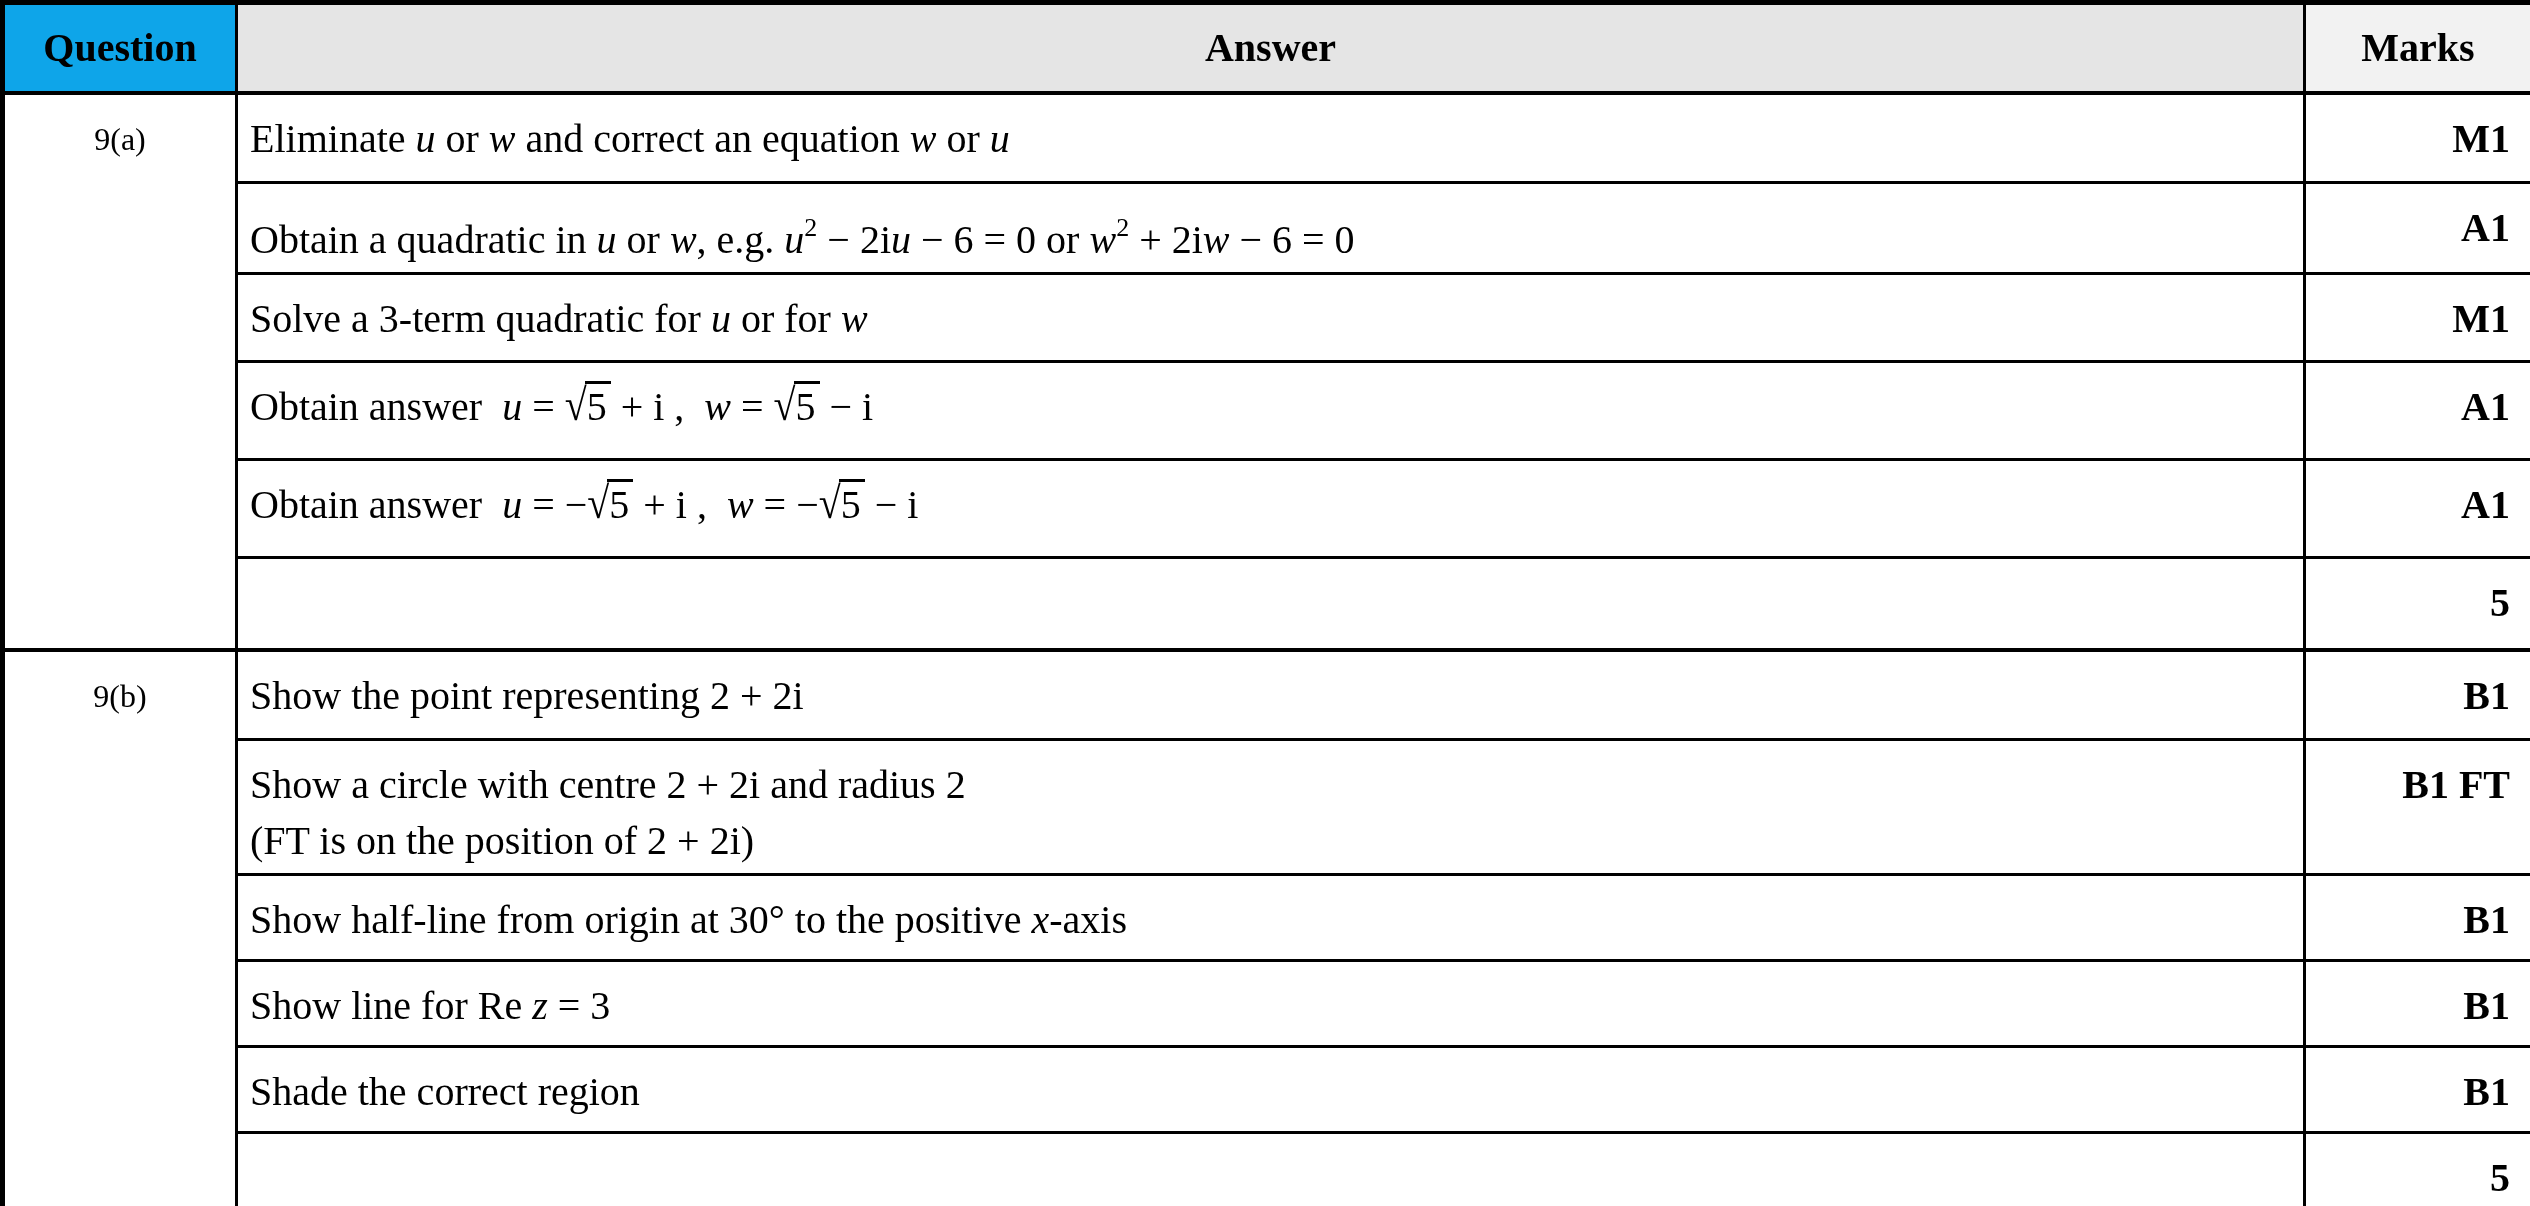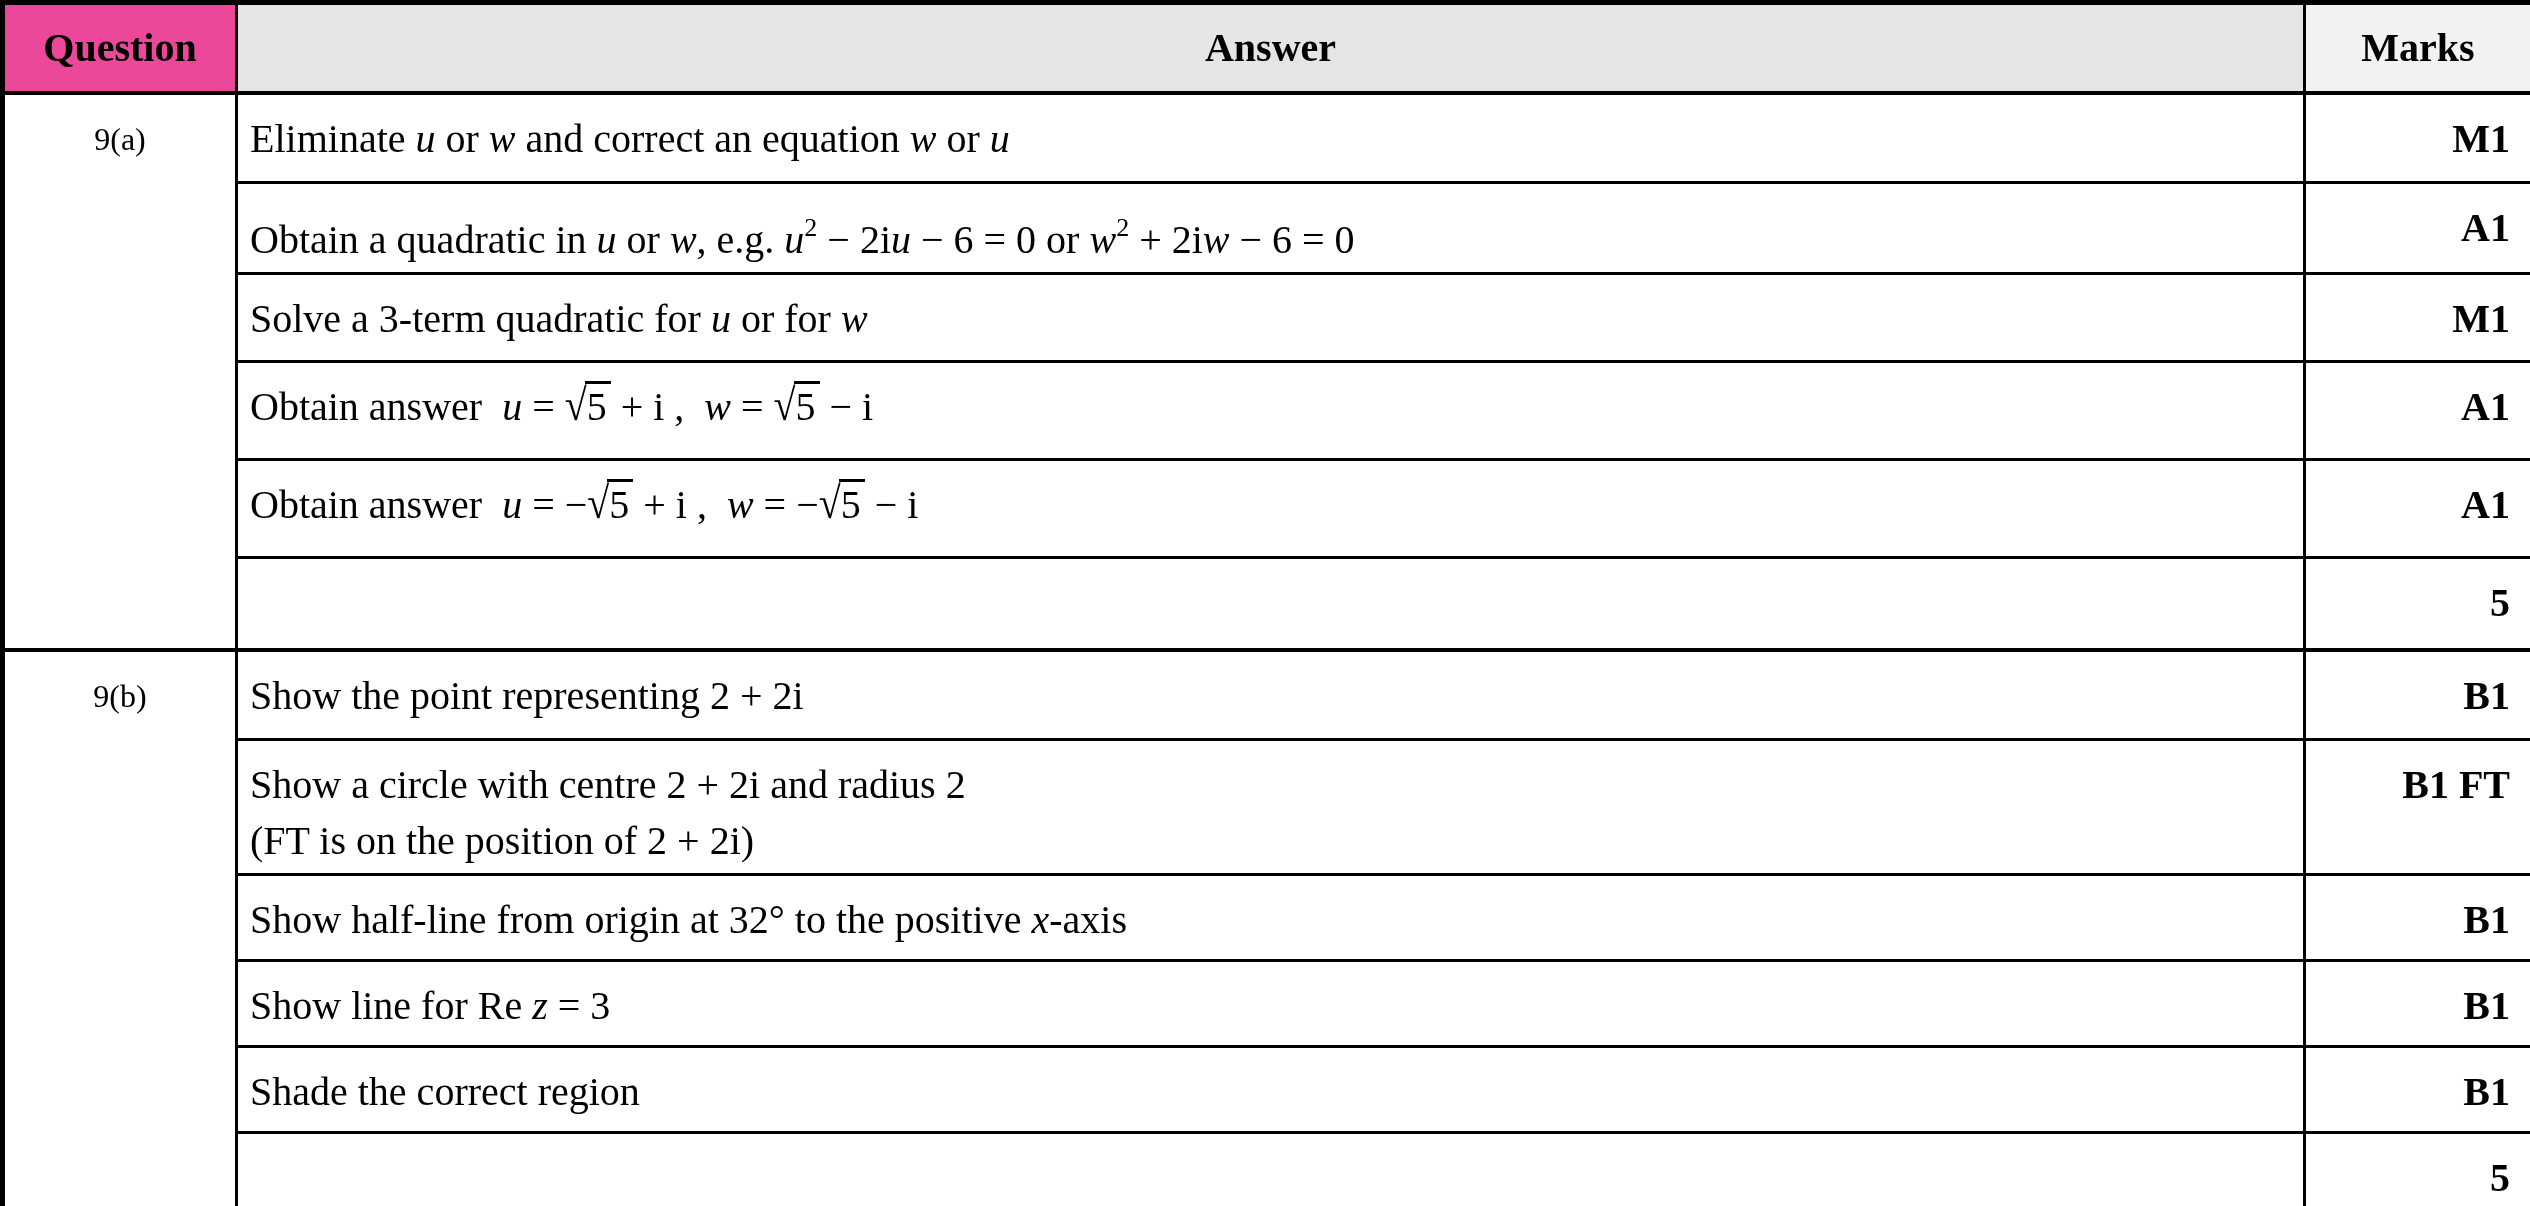--- a/index.html
+++ b/index.html
@@ -72,21 +72,21 @@
 <body>
 
 <table class="ms">
   <colgroup>
     <col style="width:234px">
     <col style="width:2068px">
     <col style="width:228px">
   </colgroup>
   <thead>
     <tr>
-      <th style="background: #ec4899;">Question</th>
+      <th style="background: #0ea5e9;">Question</th>
       <th style="background: #e5e5e5;">Answer</th>
       <th style="background: rgb(242, 242, 242);">Marks</th>
     </tr>
   </thead>
   <tbody id="ms-body">
       <tr class="section-start" style="height: 90px;">
         <td class="qcell" rowspan="6">
           <div class="qlabel">9(a)</div>
         </td>
         <td class="acell">
@@ -133,21 +133,21 @@
       </tr>
       <tr style="height: 132px;">
         <td class="acell">
           <div class="aline"><span>Show a circle with centre 2 + 2i and radius 2</span></div>
           <div class="aline"><span>(</span><span class="bd">FT</span><span> is on the position of 2 + 2i)</span></div>
         </td>
         <td class="mcell">B1 FT</td>
       </tr>
       <tr style="height: 86px;">
         <td class="acell">
-          <div class="aline"><span>Show half-line from origin at 32° to the positive </span><span class="it">x</span><span>-axis</span></div>
+          <div class="aline"><span>Show half-line from origin at 30° to the positive </span><span class="it">x</span><span>-axis</span></div>
         </td>
         <td class="mcell">B1</td>
       </tr>
       <tr style="height: 86px;">
         <td class="acell">
           <div class="aline"><span>Show line for Re </span><span class="it">z</span><span> = 3</span></div>
         </td>
         <td class="mcell">B1</td>
       </tr>
       <tr style="height: 86px;">

